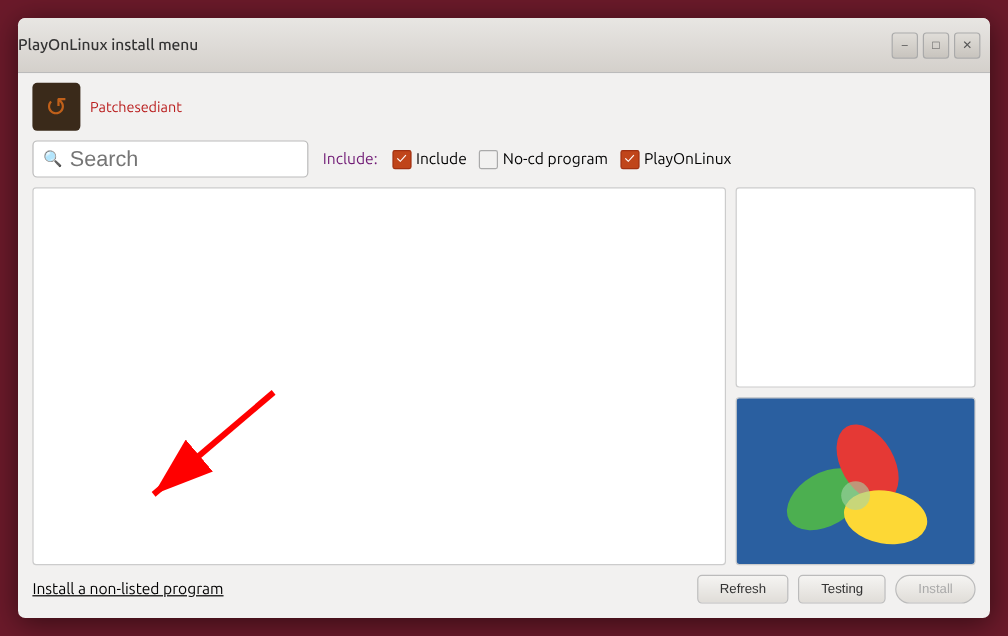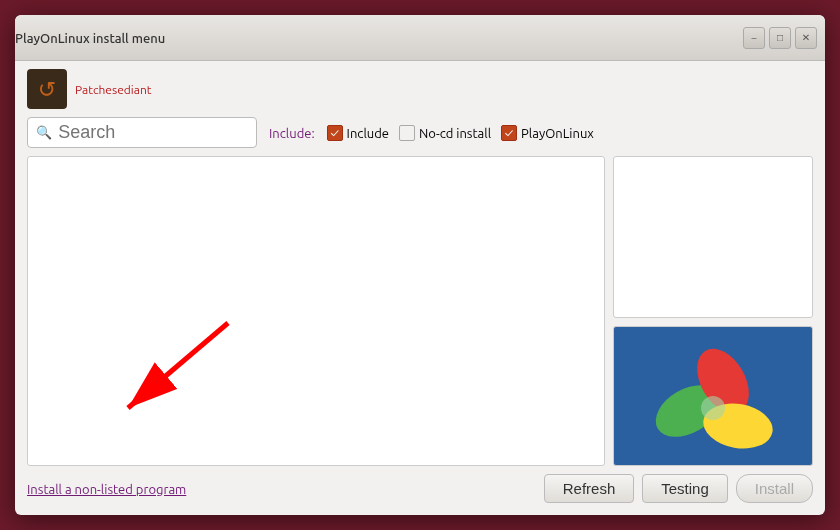--- a/index.html
+++ b/index.html
@@ -193,35 +193,35 @@
       height: 120px;
     }
     .bottom-bar {
       display: flex;
       align-items: center;
       justify-content: space-between;
       margin-top: 8px;
       padding-bottom: 4px;
     }
     .install-link {
-      color: #701a75;
+      color: #000000;
       text-decoration: underline;
       font-size: 13px;
       cursor: pointer;
     }
     .action-buttons {
       display: flex;
       gap: 8px;
     }
     .btn {
       padding: 5px 18px;
       border-radius: 4px;
       border: 1px solid #bbb;
       background: linear-gradient(to bottom, #f5f4f2, #e0ddd8);
-      font-size: 15px;
+      font-size: 11px;
       cursor: pointer;
       color: #333;
     }
     .btn.disabled {
       color: #aaa;
       cursor: default;
       border-radius: 13px;
     }
   </style>
 </head>
@@ -253,21 +253,21 @@
         <input type="text" placeholder="Search" style="">
       </div>
       <span class="include-label">Include:</span>
       <div class="checkbox-group">
         <div class="checkbox-item">
           <div class="custom-checkbox checked">✓</div>
           <span>Include</span>
         </div>
         <div class="checkbox-item">
           <div class="custom-checkbox"></div>
-          <span>No-cd install</span>
+          <span>No-cd program</span>
         </div>
         <div class="checkbox-item">
           <div class="custom-checkbox checked">✓</div>
           <span>PlayOnLinux</span>
         </div>
       </div>
     </div>
 
     <div class="main-panels">
 

